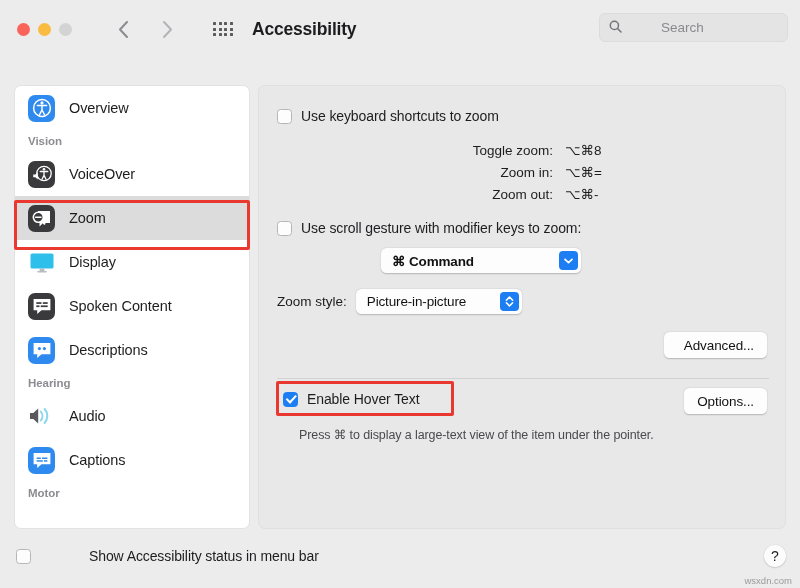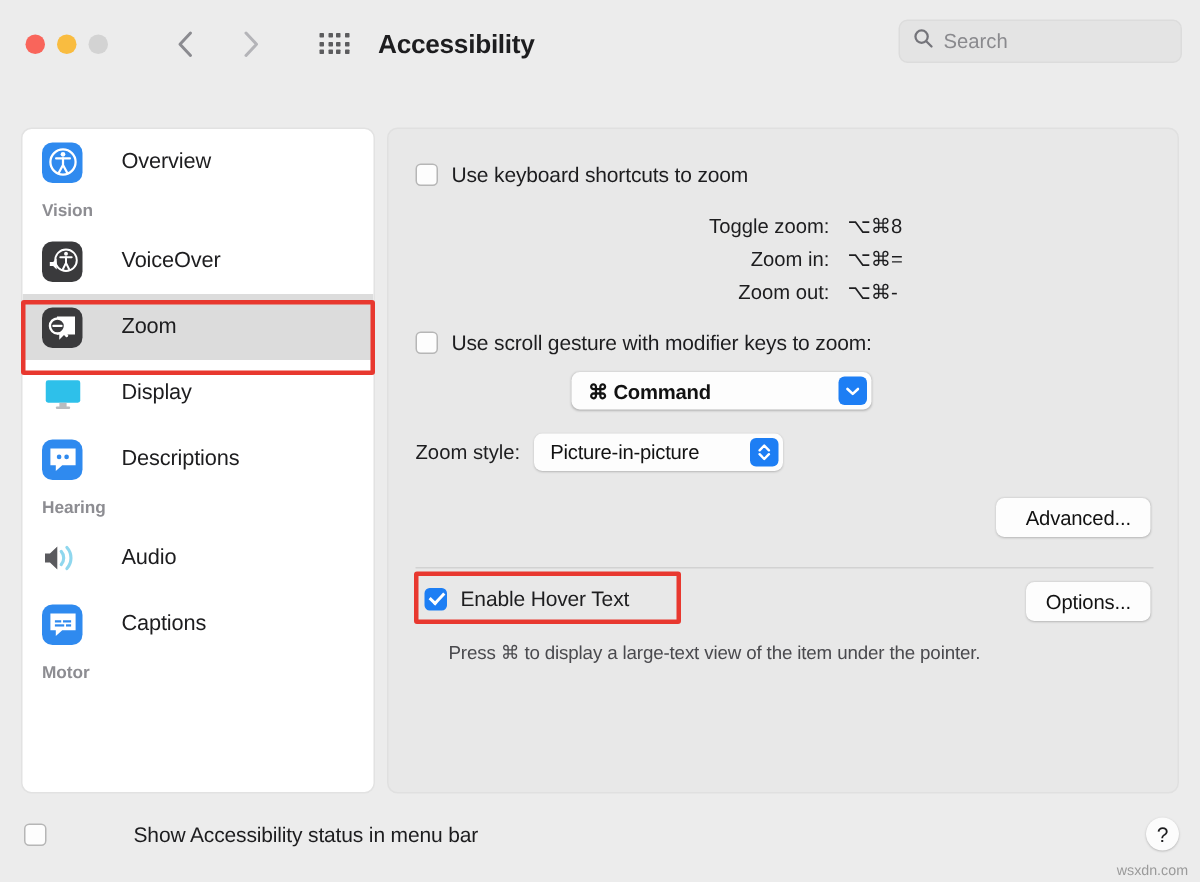--- a/index.html
+++ b/index.html
@@ -87,20 +87,21 @@
   #search-box {
     position: absolute;
     right: 12px; top: 13px;
     width: 189px; height: 29px;
     background: #e4e4e4;
     border: 1px solid #dcdcdc;
     border-radius: 6px;
     display: flex;
     align-items: center;
     padding-left: 9px;
+    gap: 32px;
   }
   #search-input {
     border: none;
     background: transparent;
     outline: none;
     font-family: "Liberation Sans", sans-serif;
     font-size: 13.5px;
     color: #3c3c43;
     margin-left: 7px;
     width: 140px;
@@ -129,21 +130,21 @@
 
   .sb-icon {
     width: 27px; height: 27px;
     border-radius: 7px;
     flex: 0 0 auto;
     position: relative;
     display: flex; align-items: center; justify-content: center;
     overflow: hidden;
   }
   .sb-label {
-    margin-left: 26px;
+    margin-left: 14px;
     font-size: 14.5px;
     color: #1d1d1f;
     letter-spacing: -0.1px;
   }
 
   .sb-group {
     font-size: 11.5px;
     color: #8d8d92;
     font-weight: 600;
     padding-left: 13px;
@@ -423,20 +424,32 @@
       <span class="sb-icon ic-display">
         <svg width="26" height="24" viewBox="0 0 26 24" aria-hidden="true">
           <rect x="1.5" y="3.5" width="23" height="15" rx="1.6" fill="#2ec0ea"></rect>
           <rect x="10.6" y="18.5" width="4.8" height="3" fill="#b8bcc0"></rect>
           <rect x="8.2" y="21" width="9.6" height="1.6" rx="0.8" fill="#b8bcc0"></rect>
         </svg>
       </span>
       <span class="sb-label">Display</span>
     </div>
 
+    <div class="sb-row">
+      <span class="sb-icon ic-spoken">
+        <svg width="24" height="24" viewBox="0 0 24 24" aria-hidden="true">
+          <path d="M3.6 5 H20.4 V16.2 H11.5 L7.2 20 V16.2 H3.6 Z" fill="#ffffff"></path>
+          <rect x="6.3" y="8.2" width="5.2" height="1.7" fill="#3a3a3c"></rect>
+          <rect x="12.8" y="8.2" width="4.9" height="1.7" fill="#3a3a3c"></rect>
+          <rect x="6.3" y="11.4" width="3.2" height="1.7" fill="#3a3a3c"></rect>
+          <rect x="10.7" y="11.4" width="7" height="1.7" fill="#3a3a3c"></rect>
+        </svg>
+      </span>
+      <span class="sb-label">Spoken Content</span>
+    </div>
 
     <div class="sb-row">
       <span class="sb-icon ic-descriptions">
         <svg width="24" height="24" viewBox="0 0 24 24" aria-hidden="true">
           <path d="M3.6 5 H20.4 V16.2 H11.5 L7.2 20 V16.2 H3.6 Z" fill="#ffffff"></path>
           <circle cx="9.4" cy="10.6" r="1.55" fill="#2f8aef"></circle>
           <circle cx="14.4" cy="10.6" r="1.55" fill="#2f8aef"></circle>
         </svg>
       </span>
       <span class="sb-label">Descriptions</span>

